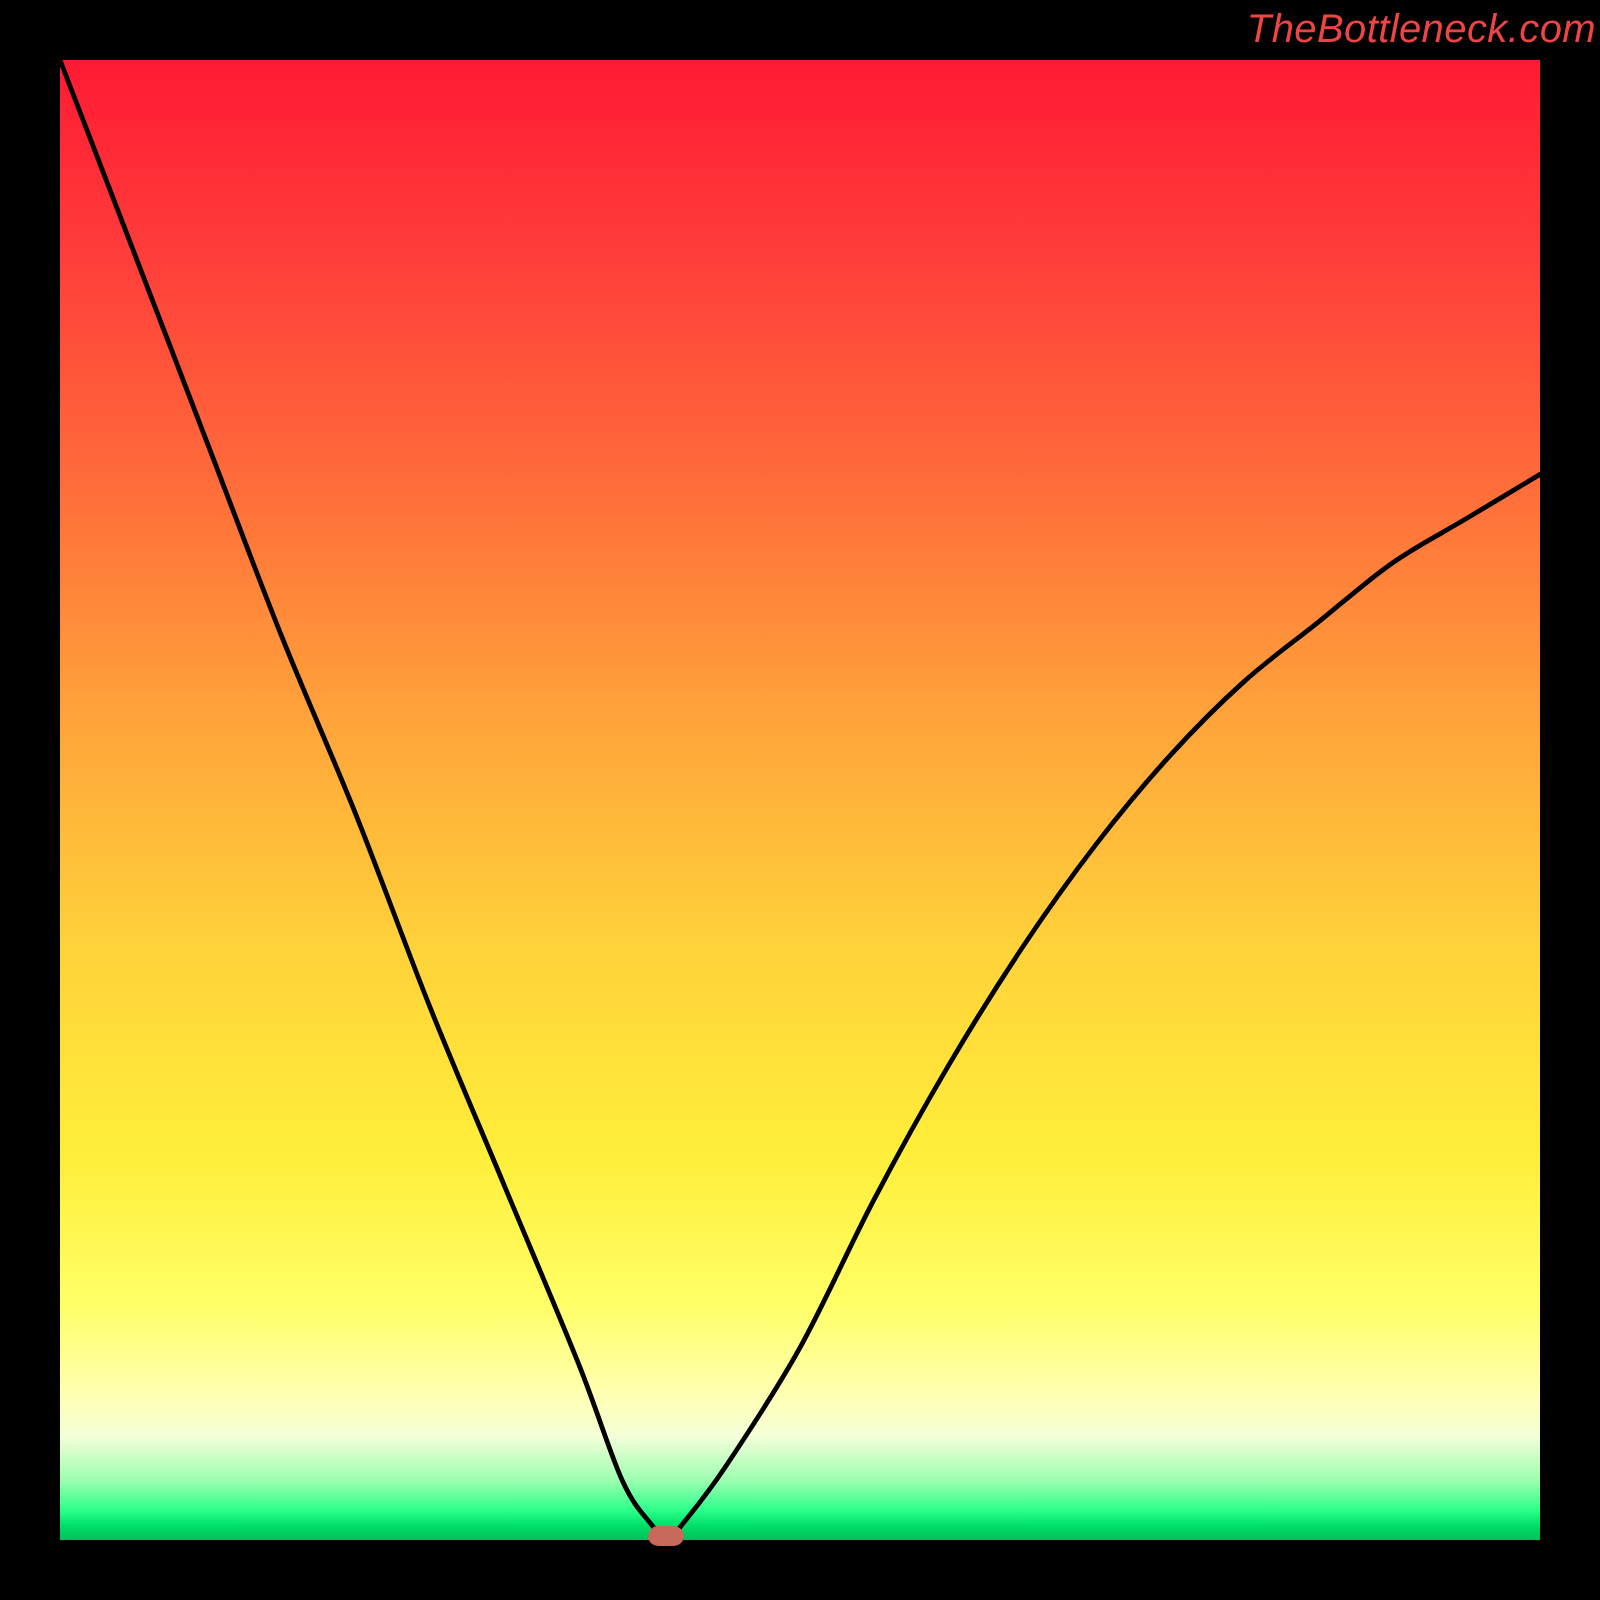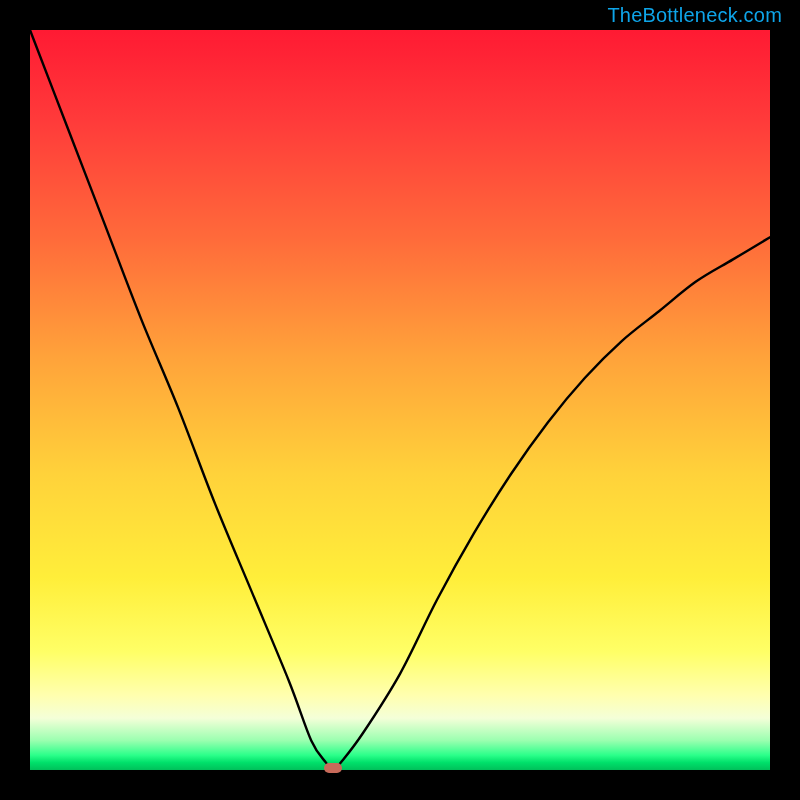--- a/index.html
+++ b/index.html
@@ -37,26 +37,27 @@
       #f4ffd8 93%,
       #9bffb0 96%,
       #2bff8a 98%,
       #00e06a 99%,
       #00c05a 100%
     );
   }
   .watermark {
     position: absolute;
     top: 4px;
-    right: 18px;
-    color: #0ea5e9;
+    right: 2px;
+    color: #ef4444;
     font-size: 20px;
     font-weight: 400;
     letter-spacing: 0.2px;
     user-select: none;
+    font-style: italic;
   }
   svg.curve {
     position: absolute;
     left: 0;
     top: 0;
     width: 740px;
     height: 740px;
     overflow: visible;
   }
   .marker {

